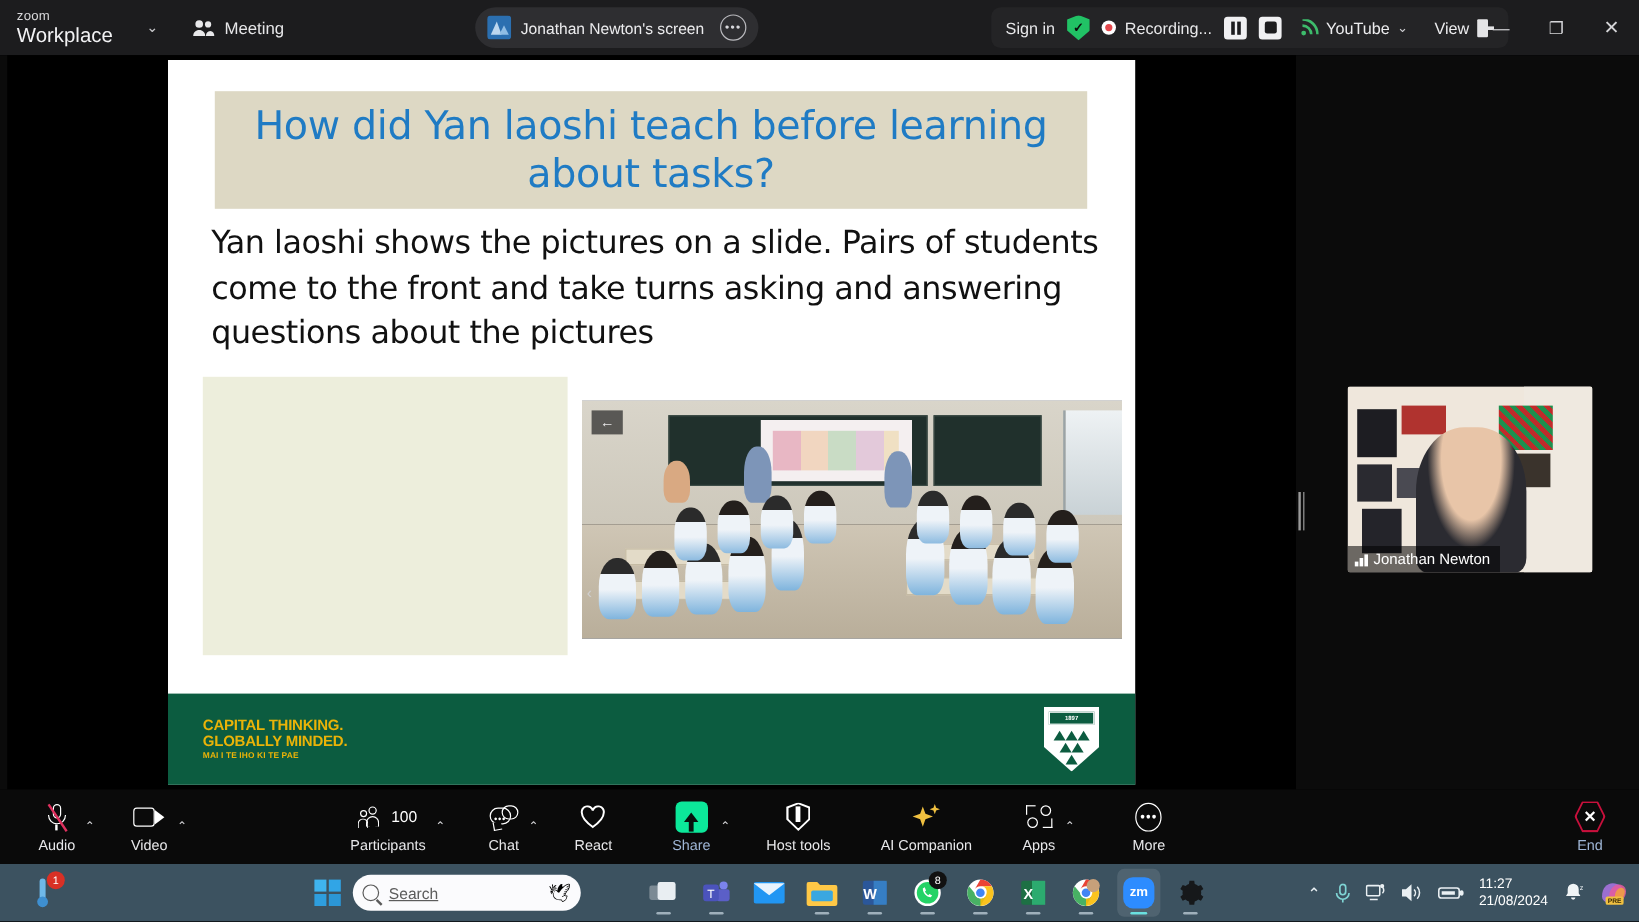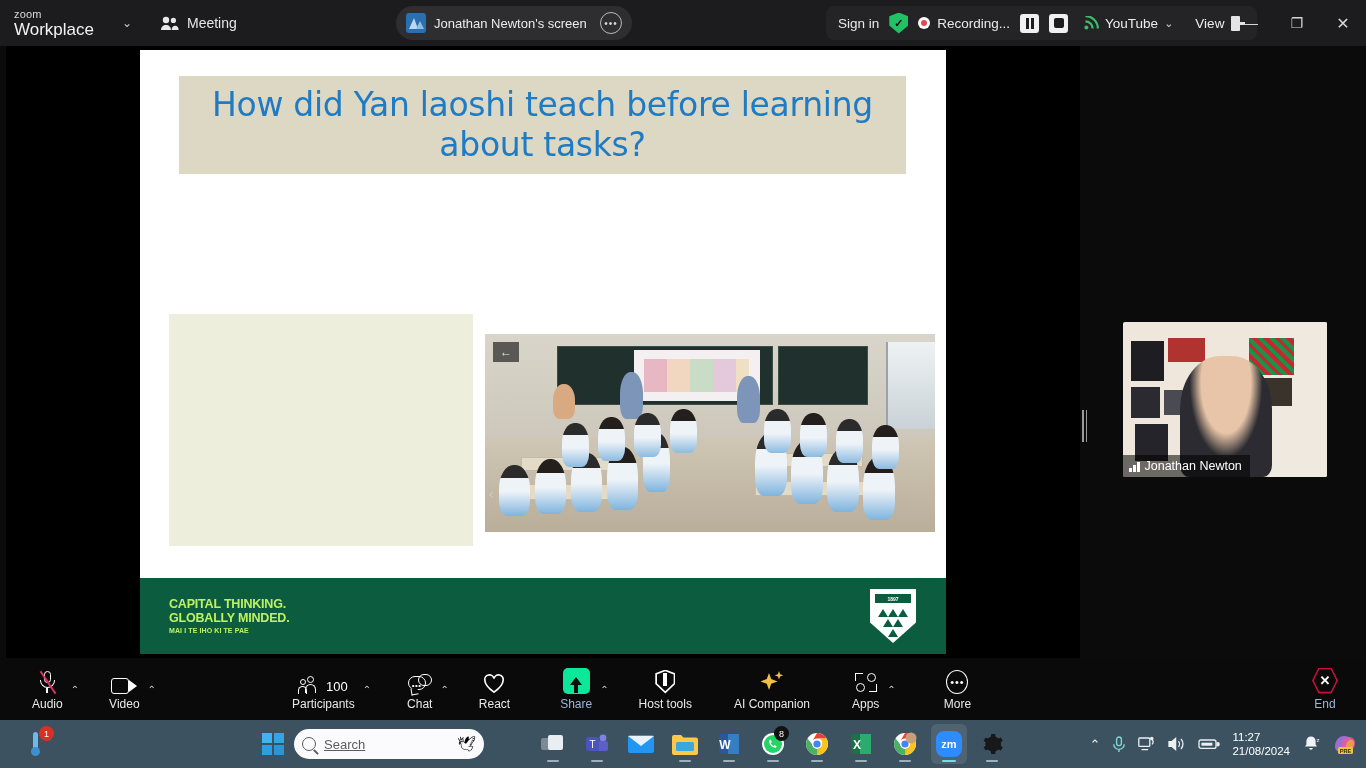--- a/index.html
+++ b/index.html
@@ -135,21 +135,21 @@
     background: rgba(40,40,40,.72); color: #e8e8e8; font-size: 12px;
     display: flex; align-items: center; justify-content: center;
   }
   .photo-chev {
     position: absolute; left: 4px; top: 152px; color: #cfcfcf; font-size: 13px;
   }
   .slide-footer {
     position: absolute; left: 0; bottom: 0; width: 806px; height: 76px;
     background: #0c5c40;
   }
-  .tagline { position: absolute; left: 29px; top: 20px; color: #bef264; line-height: 1.08; }
+  .tagline { position: absolute; left: 29px; top: 20px; color: #eab308; line-height: 1.08; }
   .tagline .t1, .tagline .t2 { font-size: 12.5px; font-weight: bold; letter-spacing: -0.2px; display:block; }
   .tagline .t3 { font-size: 7px; font-weight: bold; letter-spacing: .1px; display:block; margin-top:2px;}
   .vuw-logo { position: absolute; right: 30px; top: 11px; display: flex; align-items: center; gap: 11px; }
   .crest { width: 46px; height: 54px; position: relative; }
   .crest .shield {
     position:absolute; inset:0; background:#fff;
     clip-path: polygon(0 0, 100% 0, 100% 62%, 50% 100%, 0 62%);
   }
   .crest .band { position:absolute; left:4px; top:4px; right:4px; height:11px; background:#0c5c40; border:1px solid #fff;
     display:flex; align-items:center; justify-content:center; color:#fff; font-size:5px; font-weight:bold;}
@@ -189,21 +189,21 @@
   .zbar {
     position: absolute; top: 658px; left: 0; width: 1366px; height: 62px;
     background: #0a0a0a;
     display: flex; align-items: center;
   }
   .zitem {
     position: relative; height: 62px;
     display: flex; flex-direction: column; align-items: center; justify-content: center;
     gap: 3px; padding: 0 4px;
   }
-  .zicon { height: 26px; display: flex; align-items: flex-end; justify-content: center; color: #fff; }
+  .zicon { height: 26px; display: flex; align-items: center; justify-content: center; color: #fff; }
   .zlabel { font-size: 12px; color: #e8e8ea; white-space: nowrap; }
   .zlabel.accent { color: #9fb6d6; }
   .zchev {
     align-self: flex-start; color: #d0d0d3; font-size: 10px;
     height: 62px; display: flex; align-items: center; padding: 0 4px; margin-bottom: 16px;
   }
   .zsep { width: 14px; }
 
   .ic-mic { position: relative; width: 17px; height: 24px; }
   .ic-mic .cap { position:absolute; left:5px; top:1px; width:7px; height:12px; border-radius:4px; border:1.6px solid #fff; }
@@ -402,20 +402,21 @@
 
   <div class="stage">
 
     <div class="share-region">
       <div class="slide">
 
         <div class="slide-titleband">
           <div class="slide-title">How did Yan laoshi teach before learning about tasks?</div>
         </div>
 
+        <div class="slide-body">Yan laoshi shows the pictures on a slide. Pairs of students come to the front and take turns asking and answering questions about the pictures</div>
 
         <div class="ph-box"></div>
 
         <div class="photo">
           <div class="photo-inner">
             <div class="cl-wall"></div>
             <div class="cl-floor"></div>
             <div class="cl-board"></div>
             <div class="cl-board2"></div>
             <div class="cl-screen">

